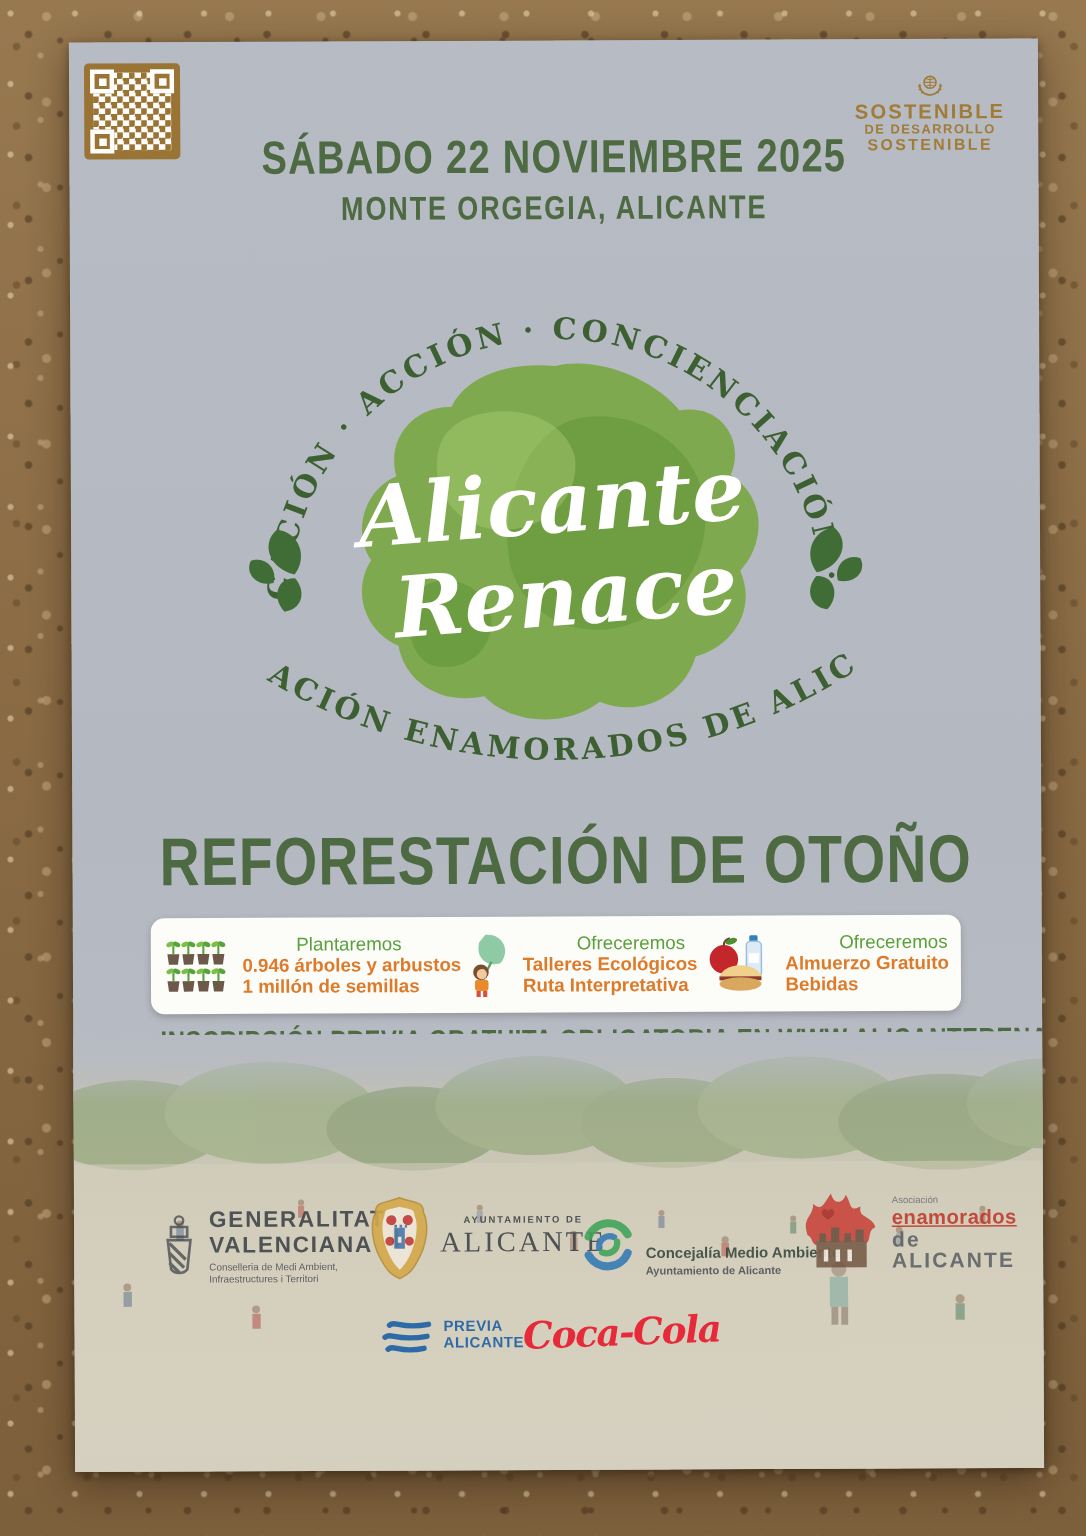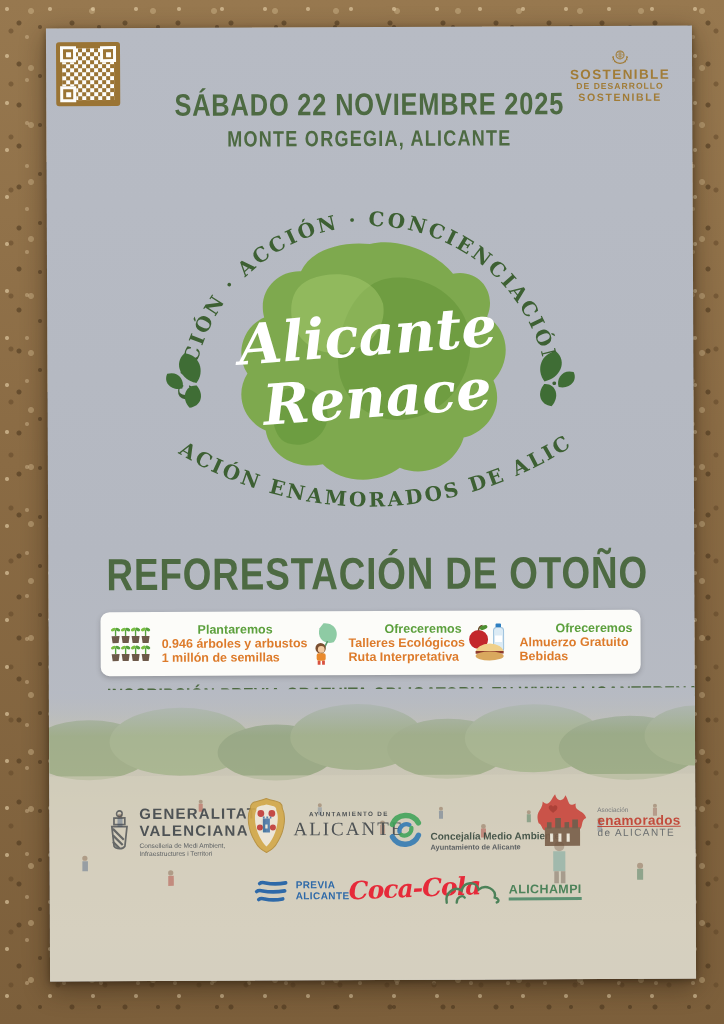--- a/index.html
+++ b/index.html
@@ -43,21 +43,21 @@
   .headline{position:absolute;left:0;right:0;top:521px;text-align:center;font-size:45px;letter-spacing:1px;}
   .reg{position:absolute;left:0;right:0;top:656px;text-align:center;font-size:19.5px;letter-spacing:.4px;}
   
   .emblem{position:absolute;left:88px;top:132px;}
   
   .panel{position:absolute;left:52px;top:584px;width:540px;height:64px;background:#fcfcf9;
     border-radius:9px;box-shadow:0 2px 5px rgba(40,40,40,.25);display:flex;align-items:center;
     padding:0 8px;box-sizing:border-box;}
   .offer{display:flex;align-items:center;gap:7px;flex:1;}
   .offer .txt{line-height:1.14;white-space:nowrap;}
-  .offer .t{color:#5ca03d;font-weight:bold;font-size:12.5px;padding-left:36px;}
+  .offer .t{color:#5ca03d;font-weight:normal;font-size:12.5px;padding-left:36px;}
   .offer .d{color:#dd7b2b;font-weight:bold;font-size:12.5px;}
   
   .photo{position:absolute;left:0;right:0;top:662px;bottom:0;
     background:linear-gradient(180deg,#b9bcc1 0%,#c2c1b4 14%,#cdc8b6 34%,#d5cebd 58%,#d7d0c0 82%,#d5cfc0 100%);}
   .photo-fade{position:absolute;left:0;right:0;top:0;height:46px;
     background:linear-gradient(180deg,#b6bac3 0%,rgba(182,186,195,0) 100%);}
   .scene{position:absolute;left:0;top:8px;width:100%;height:290px;}
   
   .partners{position:absolute;left:0;right:0;top:760px;height:76px;opacity:.88;}
   .sponsors{position:absolute;left:0;right:0;top:843px;height:46px;opacity:.9;}
@@ -65,21 +65,21 @@
   .gva-text .n{font-size:15px;font-weight:bold;color:#3c4247;letter-spacing:1.2px;line-height:1.1;}
   .gva-text .s{font-size:6.6px;color:#4c5257;line-height:1.25;margin-top:3px;}
   .ayto-text{text-align:center;color:#3c4247;}
   .ayto-text .a1{font-size:6.3px;letter-spacing:1.3px;font-weight:bold;}
   .ayto-text .a2{font-family:"Liberation Serif",serif;font-size:19px;letter-spacing:2px;margin-top:1px;}
   .conc-text .c1{font-size:10px;font-weight:bold;color:#35473c;line-height:1.2;margin-top:24px;}
   .conc-text .c2{font-size:7.4px;font-weight:bold;color:#4c5257;}
   .ena-text{line-height:1.05;}
   .ena-text .e1{font-size:6.4px;color:#6b6f73;}
   .ena-text .e2{font-size:13.5px;font-weight:bold;color:#c0392b;letter-spacing:.3px;text-decoration:underline;}
-  .ena-text .e3{font-size:10px;color:#5c6165;letter-spacing:1.4px;}
+  .ena-text .e3{font-size:14px;color:#5c6165;letter-spacing:1.4px;font-weight:bold;}
   .aguas-text{font-size:10px;font-weight:bold;color:#1d5fa6;line-height:1.08;letter-spacing:.4px;}
   .coke{font-family:"DejaVu Serif",serif;font-style:italic;font-weight:bold;font-size:25px;
     color:#e8192c;letter-spacing:-1px;transform:rotate(-2deg);}
   .ali-text{font-size:12.5px;font-weight:bold;color:#3e7a4f;letter-spacing:.4px;border-bottom:3px solid #4f8a6a;padding-bottom:1px;}
 </style>
 </head>
 <body>
 
 <div class="poster">
 
@@ -335,22 +335,15 @@
         <path d="M6 21 C10 17.5 13 24 30 20.5" stroke="#1d5fa6" stroke-width="3.6" fill="none" stroke-linecap="round"></path>
       </svg>
       <div class="aguas-text">
         <div>PREVIA</div>
         <div>ALICANTE</div>
       </div>
     </div>
     <div class="prow-item" style="left:299px;top:4px;">
       <div class="coke">Coca-Cola</div>
     </div>
-    <div class="prow-item" style="left:392px;top:4px;">
-      <svg width="60" height="36" viewBox="0 0 60 36">
-        <path d="M5 29 C3 19 13 12 20 17 C22 8 35 7 37 16 C44 10 55 16 53 24 C57 25 58 28 55 29" stroke="#3e7a4f" stroke-width="2.4" fill="none" stroke-linecap="round"></path>
-        <path d="M15 29 C15 23 21 21 23 24" stroke="#3e7a4f" stroke-width="2.4" fill="none" stroke-linecap="round"></path>
-      </svg>
-      <div class="ali-text">ALICHAMPI</div>
-    </div>
   </div>
 
 </div>
 
 </body></html>

